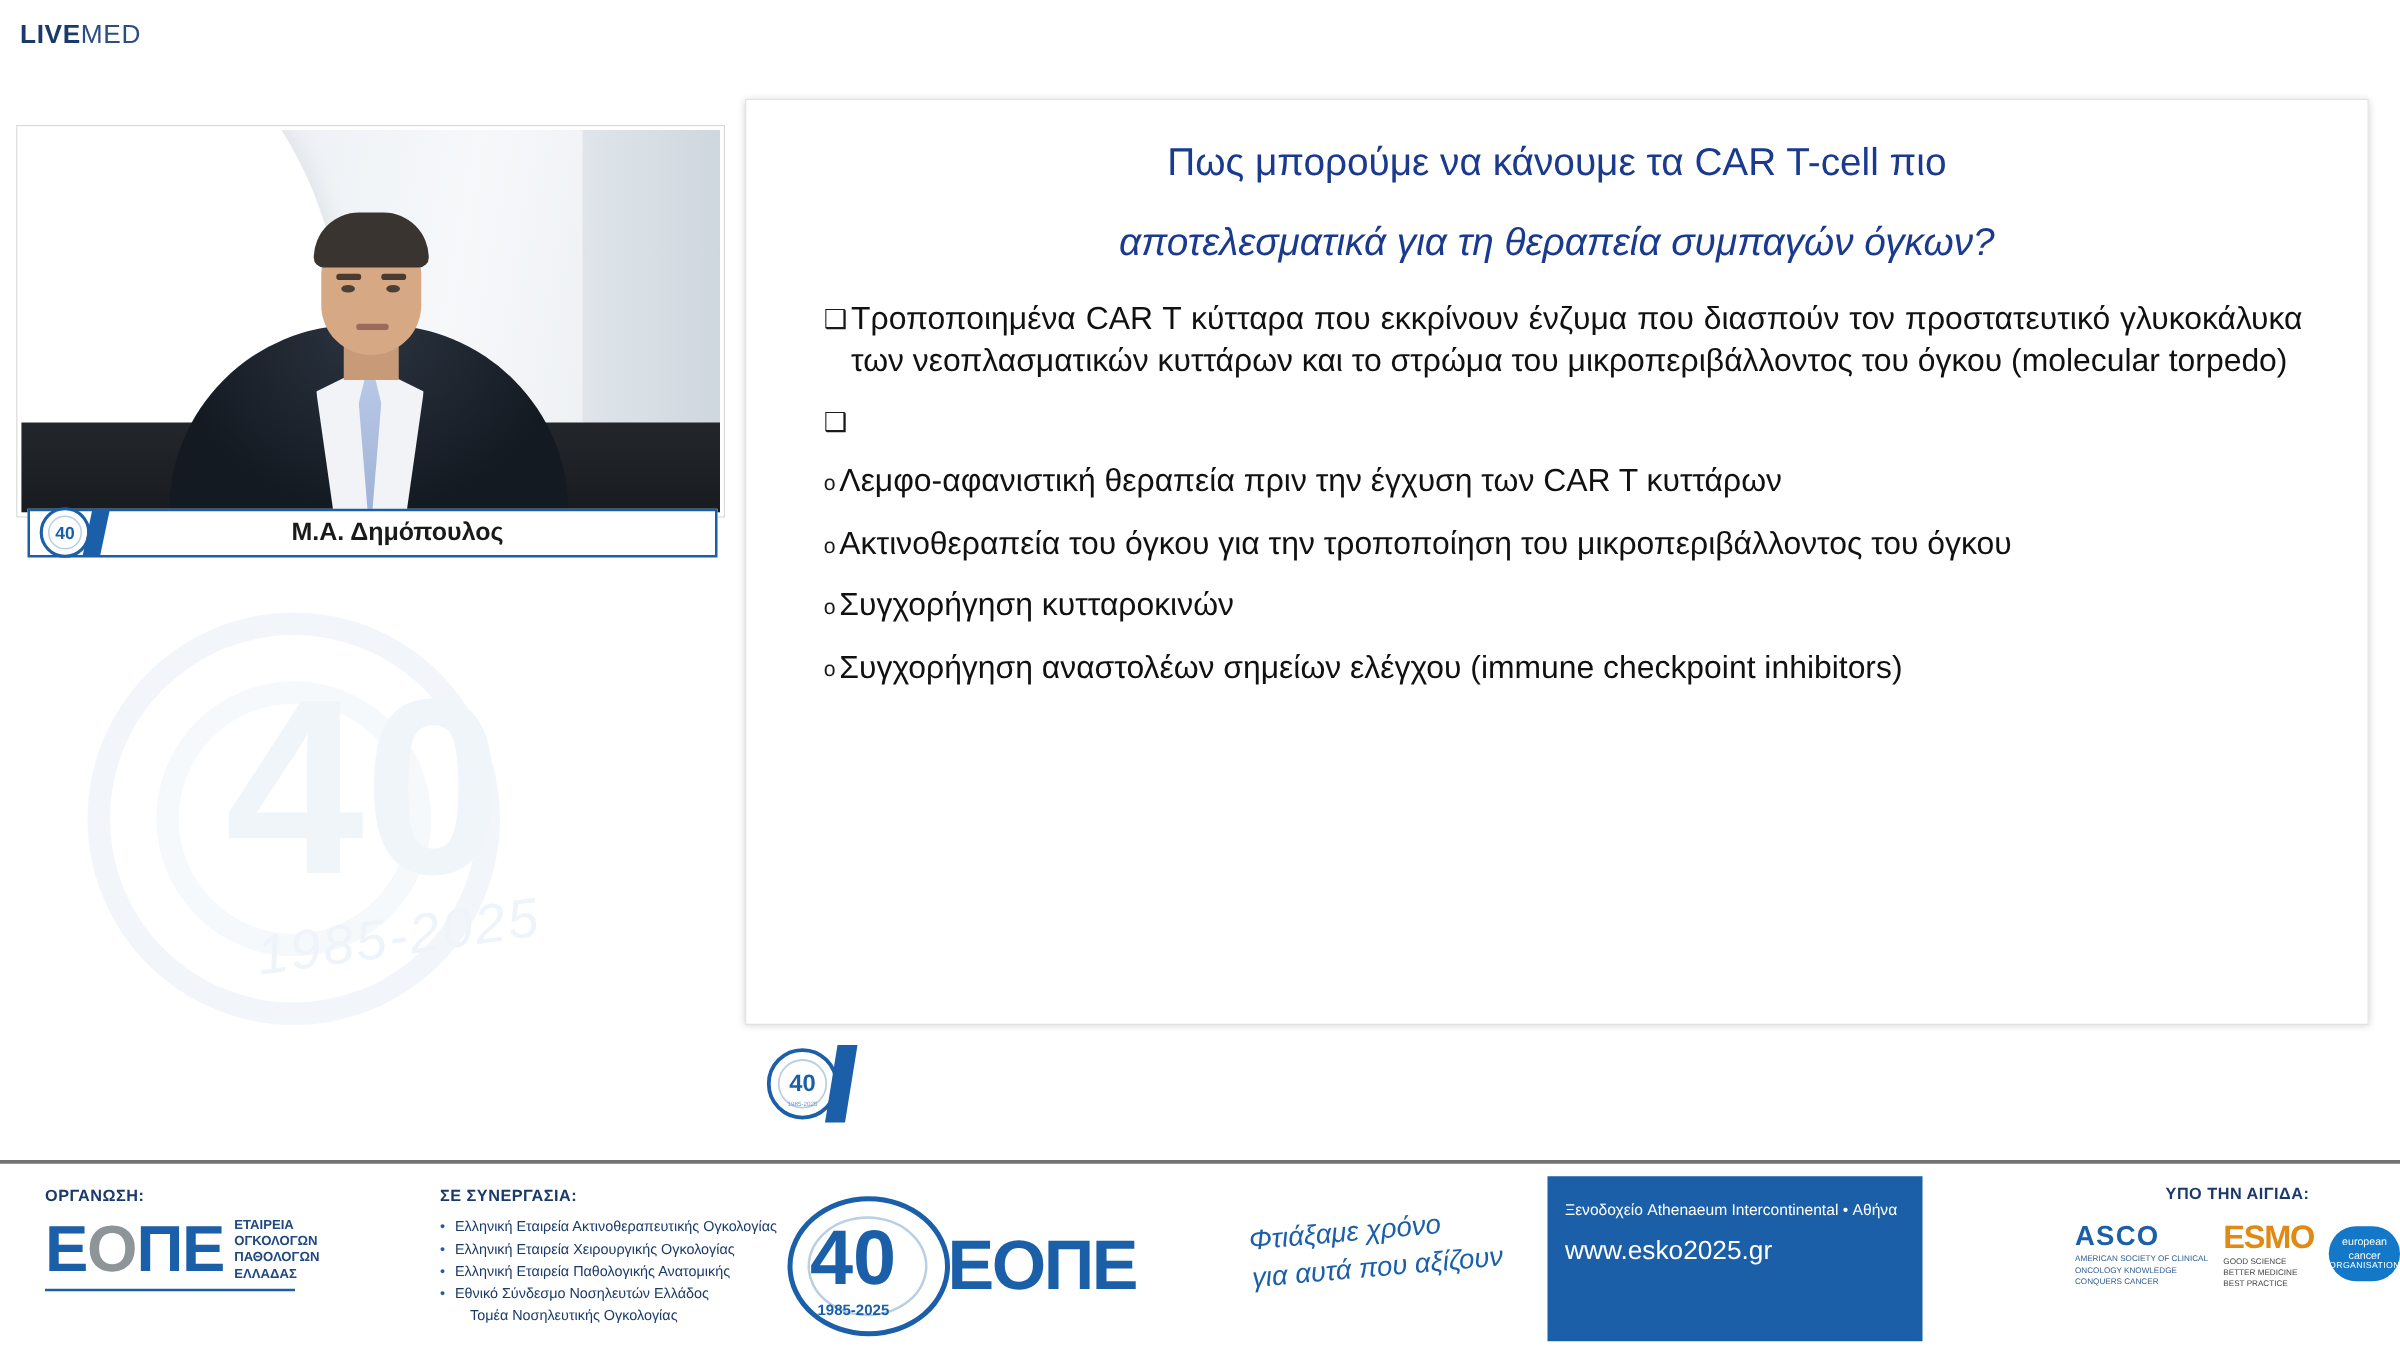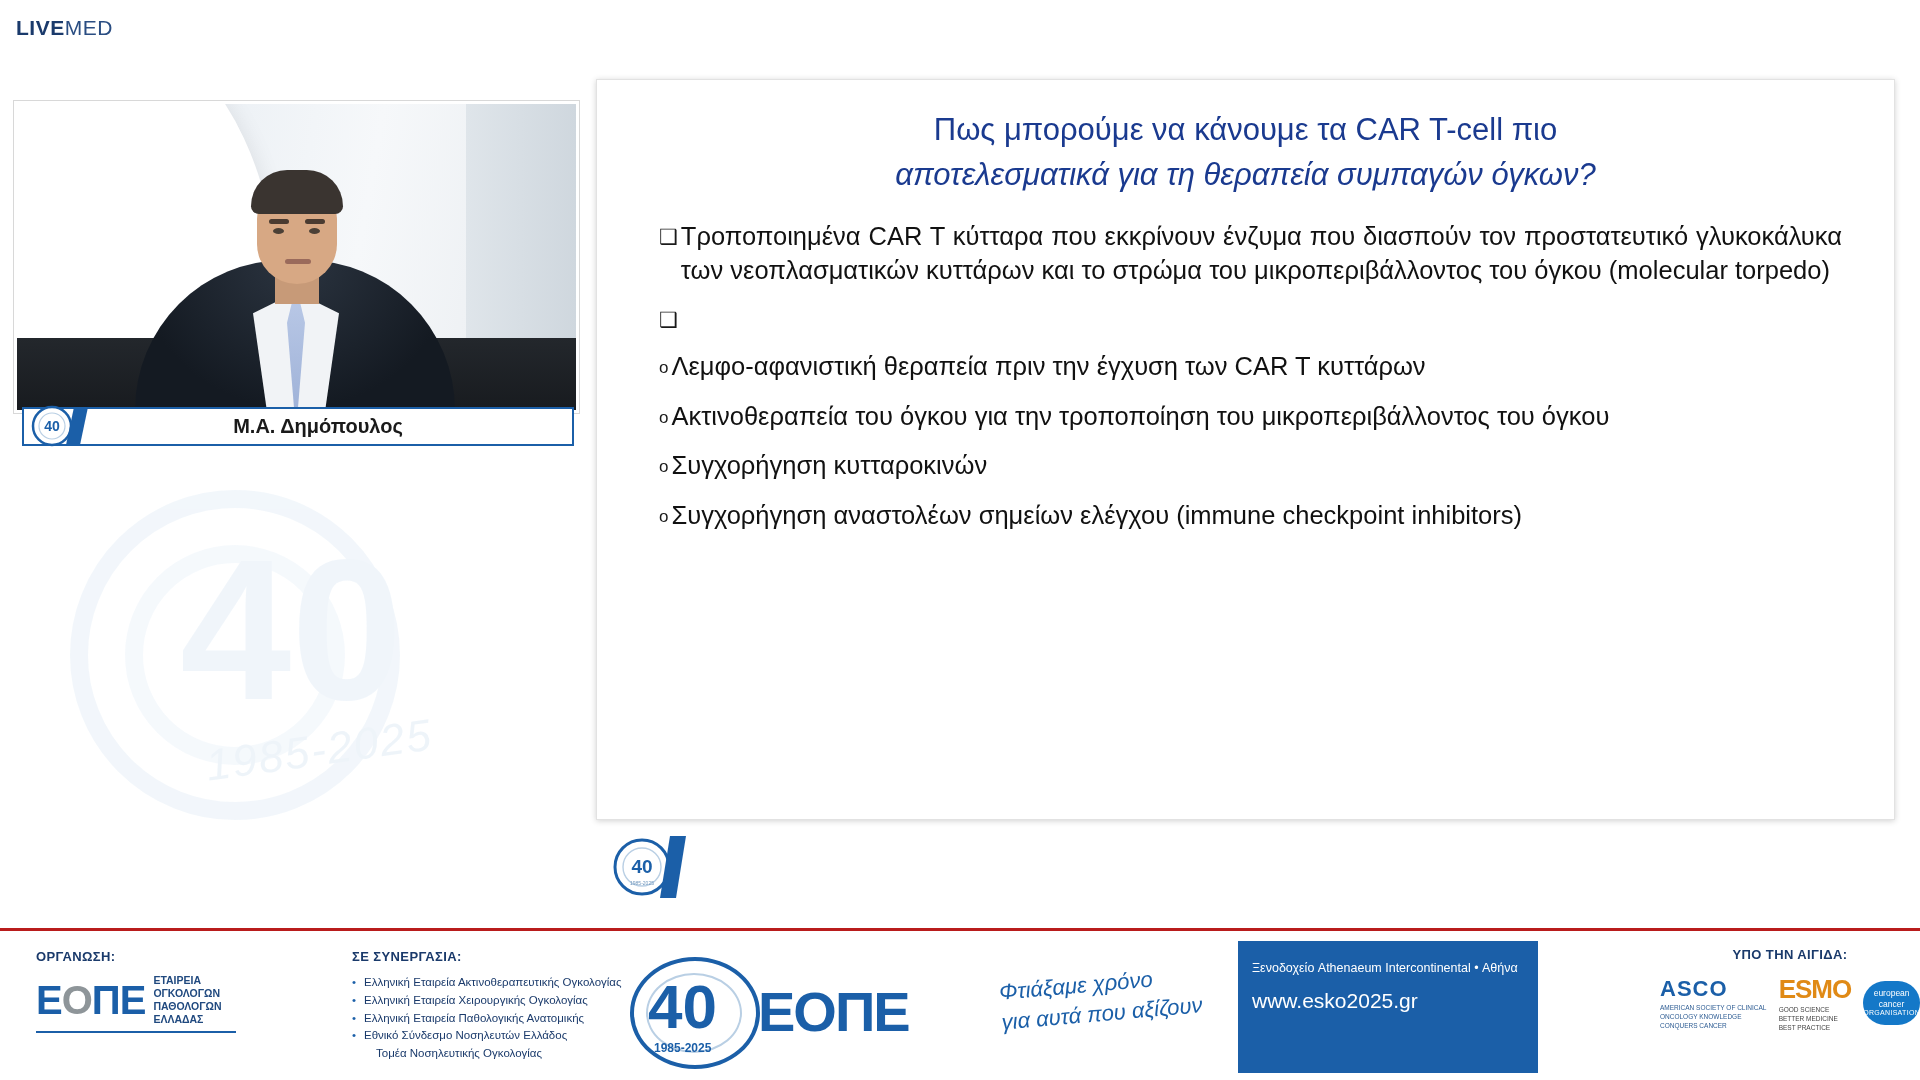--- a/index.html
+++ b/index.html
@@ -122,21 +122,21 @@
     border: 1px solid #e2e2e2;
     box-shadow: 0 1px 6px rgba(0,0,0,.18);
   }
   .slide-title {
     margin: 28px 60px 0 60px;
     text-align: center;
     color:#1a3a8f;
     font-size: 31px;
     line-height: 1.45;
   }
-  .slide-title .l2 { font-style: italic; }
+  .slide-title .l2 { font-style: italic; margin-top: 19px; }
 
   .bullets { margin: 22px 52px 0 62px; }
   .b-row { display:flex; align-items:flex-start; margin-bottom: 16px; }
   .b-mark {
     flex: 0 0 auto; color:#1a1a1a; line-height: 1.32;
     font-size: 25px; margin-right: 3px;
   }
   .b-mark.sq { font-size: 21px; padding-top: 3px; }
   .b-mark.ci { font-size: 17px; padding-top: 7px; }
   .b-text {
@@ -154,31 +154,31 @@
     display:flex; align-items:center;
   }
   .caption-logo { position:absolute; left: 612px; top: 830px; width: 78px; height: 74px;}
   .caption-text {
     width:100%; text-align:center; font-size: 27px; color:#1b1b1b; padding-left: 50px;
   }
 
   
   .footer {
     position:absolute; left:0; top: 928px; width: 1920px; height: 152px;
-    border-top: 3px solid #b91c1c;
+    border-top: 3px solid #737373;
     background:#ffffff;
   }
   .f-label { font-size: 13px; font-weight: bold; color:#1a3a6b; letter-spacing:.4px; }
 
   .f-org { position:absolute; left: 36px; top: 18px; }
   .eope-logo {
     display:flex; align-items:center; margin-top: 10px;
   }
   .eope-word {
-    font-size: 40px; font-weight: bold; color:#1b5fa8; letter-spacing: -1px;
+    font-size: 52px; font-weight: bold; color:#1b5fa8; letter-spacing: -1px;
     line-height: .9;
   }
   .eope-word .grey { color:#8e9599; }
   .eope-sub {
     margin-left: 8px; font-size: 10.5px; font-weight:bold; color:#20497f; line-height:1.25;
   }
   .eope-rule { border-top:2px solid #1b5fa8; margin-top:4px; width: 200px; }
 
   .f-coop { position:absolute; left: 352px; top: 18px; width: 330px; }
   .coop-list { margin-top: 10px; }

